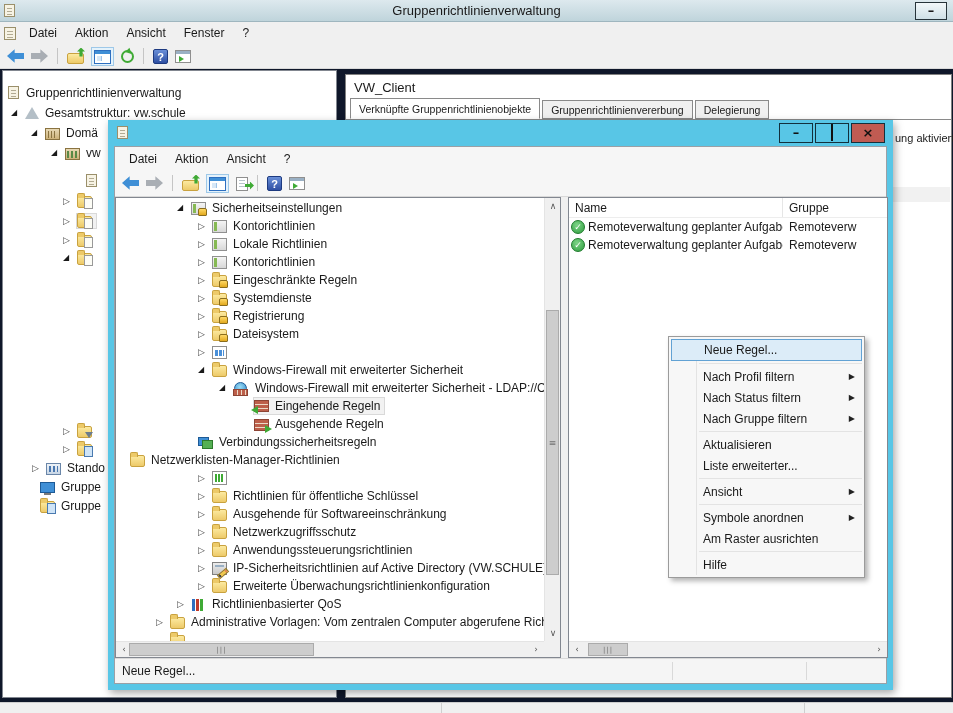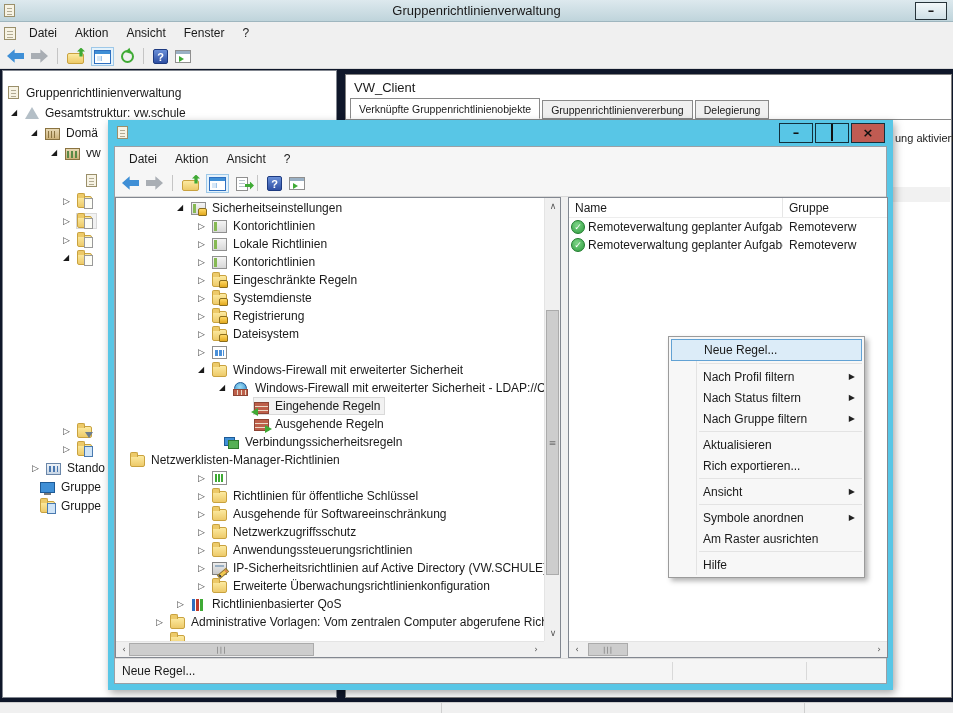--- a/index.html
+++ b/index.html
@@ -43,21 +43,21 @@
 .tpane{position:absolute;left:0;top:0;width:446px;height:100%;background:#fff;border:1px solid #828790}
 .ppane{position:absolute;left:453px;top:0;width:320px;height:100%;background:#fff;border:1px solid #828790}
 .estatus{height:25px;background:#f5f5f5;border-top:1px solid #d9d9d9;position:relative;display:flex;align-items:center;padding-left:7px;flex:none}
 .ssd{position:absolute;top:3px;bottom:3px;width:1px;background:#d9d9d9}
 
 .tree{position:absolute;left:0;top:1px;right:16px;bottom:16px;overflow:hidden}
 .tr{display:flex;align-items:center;height:18px;white-space:nowrap}
 .aw{width:14px;flex:none;text-align:left;font-size:9px;color:#444;line-height:14px}
 .aw.x{color:#1a1a1a;font-size:8px}
 .tl{padding:1px 3px;font-size:12px}
-.selw{display:flex;align-items:flex-end;background:#f2f2f2;outline:1px solid #d9d9d9;padding-right:1px}
+.selw{display:flex;align-items:flex-start;background:#f2f2f2;outline:1px solid #d9d9d9;padding-right:1px}
 
 .lhead{display:flex;height:20px;align-items:center;border-bottom:1px solid #ededed}
 .lhead .c1{width:214px;padding-left:6px;border-right:1px solid #e6e6e6;height:100%;display:flex;align-items:center}
 .lhead .c2{flex:1;padding-left:6px}
 .lrow{display:flex;height:18px;align-items:center;overflow:hidden}
 .lrow .c1{width:214px;display:flex;align-items:center;padding-left:2px;overflow:hidden;white-space:nowrap;flex:none}
 .lrow .c2{flex:1;padding-left:6px;overflow:hidden;white-space:nowrap}
 
 .vsb{position:absolute;right:0;top:0;width:16px;bottom:16px;background:#f0f0f0;border-left:1px solid #e4e4e4}
 .hsb{position:absolute;left:0;bottom:0;height:16px;right:16px;background:#f0f0f0;border-top:1px solid #e4e4e4}
@@ -332,21 +332,21 @@
                 <span class="selw">
                   <span class="ic i-wall win"></span>
                   <span class="tl">Eingehende Regeln</span>
                 </span>
               </div>
             <div class="tr" style="padding-left:124px">
                 <span class="aw"></span>
                 <span class="ic i-wall wout"></span>
                 <span class="tl">Ausgehende Regeln</span>
               </div>
-            <div class="tr" style="padding-left:94px">
+            <div class="tr" style="padding-left:68px">
                 <span class="aw"></span>
                 <span class="ic i-mons"></span>
                 <span class="tl">Verbindungssicherheitsregeln</span>
               </div>
             <div class="tr" style="">
                 <span class="aw"></span>
                 <span class="ic i-fold"></span>
                 <span class="tl">Netzwerklisten-Manager-Richtlinien</span>
               </div>
             <div class="tr" style="padding-left:82px">
@@ -461,21 +461,21 @@
       </div>
     <div class="cit">
         <span>Nach Gruppe filtern</span>
         <span class="car g">▶</span>
       </div>
     <div class="csep"></div>
     <div class="cit">
         <span>Aktualisieren</span>
       </div>
     <div class="cit">
-        <span>Rich exportieren...</span>
+        <span>Liste erweiterter...</span>
       </div>
     <div class="csep"></div>
     <div class="cit">
         <span>Ansicht</span>
         <span class="car g">▶</span>
       </div>
     <div class="csep"></div>
     <div class="cit">
         <span>Symbole anordnen</span>
         <span class="car g">▶</span>

